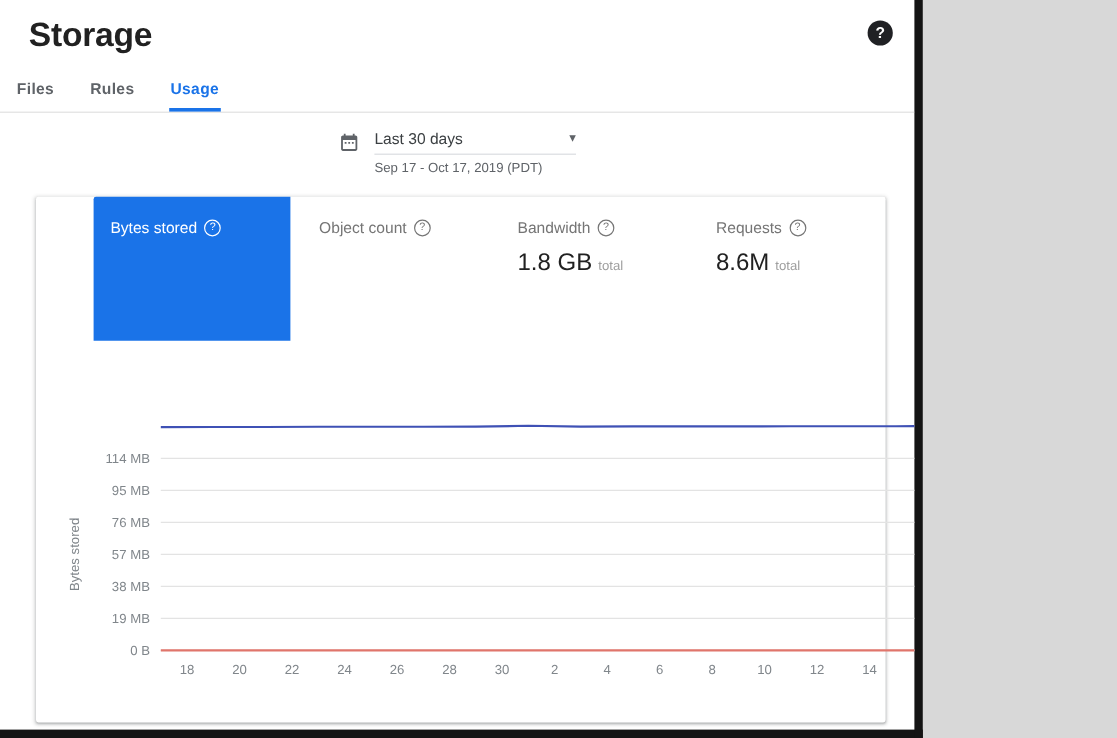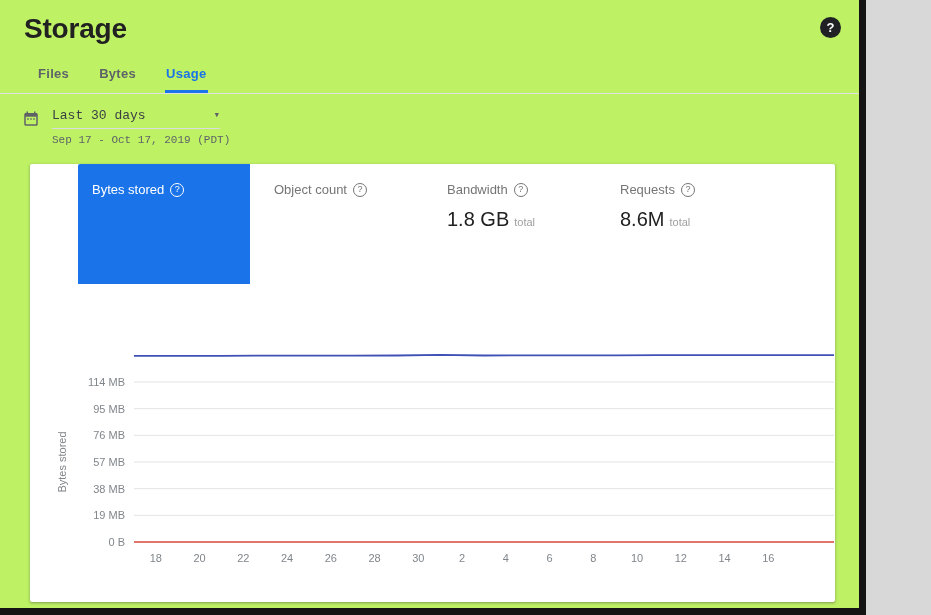--- a/index.html
+++ b/index.html
@@ -2,22 +2,22 @@
 <html><head>
 <meta charset="utf-8">
 <style>
   * { box-sizing: border-box; }
   html,body { margin:0; padding:0; }
   body {
     font-family: "Liberation Sans", sans-serif;
     background:#d8d8d8;
   }
   .screen {
-    width:866px; height:615px;
-    background:#bef264;
+    width:769px; height:615px;
+    background:#ffffff;
     position:relative;
     overflow:hidden;
     border-right:7px solid #141414;
     border-bottom:7px solid #141414;
   }
   
   .page-header {
     display:flex; align-items:flex-start; justify-content:space-between;
     padding:12px 18px 0 24px;
   }
@@ -28,33 +28,33 @@
   .help-badge {
     width:21px; height:21px; border-radius:50%;
     background:#202124; color:#fff;
     font-size:13px; font-weight:700;
     display:flex; align-items:center; justify-content:center;
     margin-top:5px; cursor:pointer;
   }
   
   .tabs {
     display:flex; gap:28px;
-    padding:0 37px;
+    padding:0 13px;
     margin-top:12px;
     border-bottom:1px solid #e0e0e0;
   }
   .tab {
     font-size:13px; font-weight:700; letter-spacing:.3px;
     color:#5f6368; padding:8px 1px 9px;
     border-bottom:3px solid transparent;
     cursor:pointer;
   }
   .tab.active { color:#1a73e8; border-bottom-color:#1a73e8; }
   
-  .toolbar { display:flex; justify-content:flex-start; padding:14px 22px 0;font-family:Liberation Mono, monospace; }
+  .toolbar { display:flex; justify-content:center; padding:14px 22px 0; }
   .daterange { display:flex; align-items:flex-start; gap:12px; cursor:pointer; }
   .cal-wrap { margin-top:2px; }
   .dr-box { width:168px; }
   .dr-top {
     display:flex; justify-content:space-between; align-items:center;
     border-bottom:1px solid #dadce0; padding-bottom:5px;
   }
   .dr-label { font-size:13px; color:#3c4043; }
   .dr-caret { font-size:11px; color:#5f6368; line-height:1; }
   .dr-detail { font-size:11px; color:#5f6368; padding-top:5px; white-space:nowrap; }
@@ -108,21 +108,21 @@
     <div class="help-badge">
       <span>?</span>
     </div>
   </div>
 
   <div class="tabs">
     <div class="tab">
       <span>Files</span>
     </div>
     <div class="tab">
-      <span>Bytes</span>
+      <span>Rules</span>
     </div>
     <div class="tab active">
       <span>Usage</span>
     </div>
   </div>
 
   <div class="toolbar">
     <div class="daterange">
       <span class="cal-wrap">
         <svg width="18" height="18" viewBox="0 0 24 24" aria-hidden="true">

